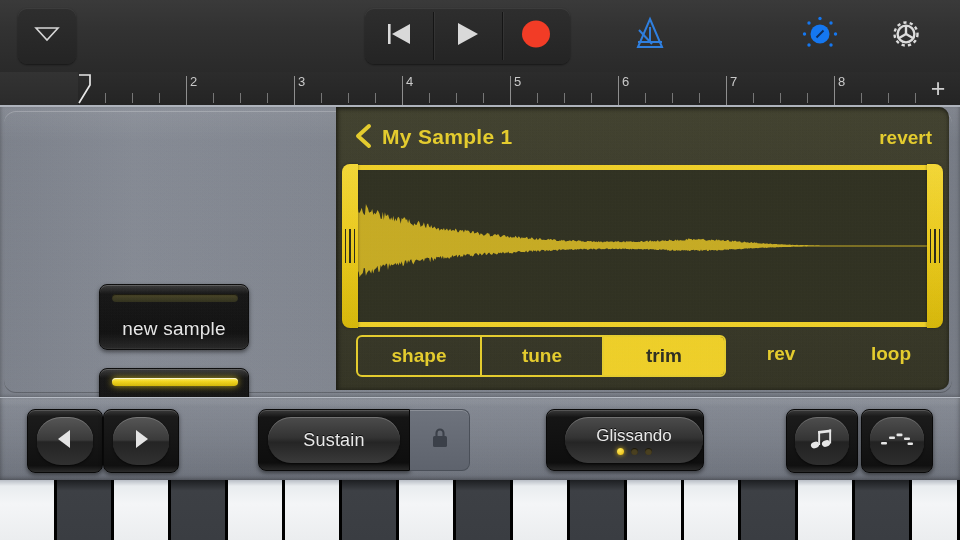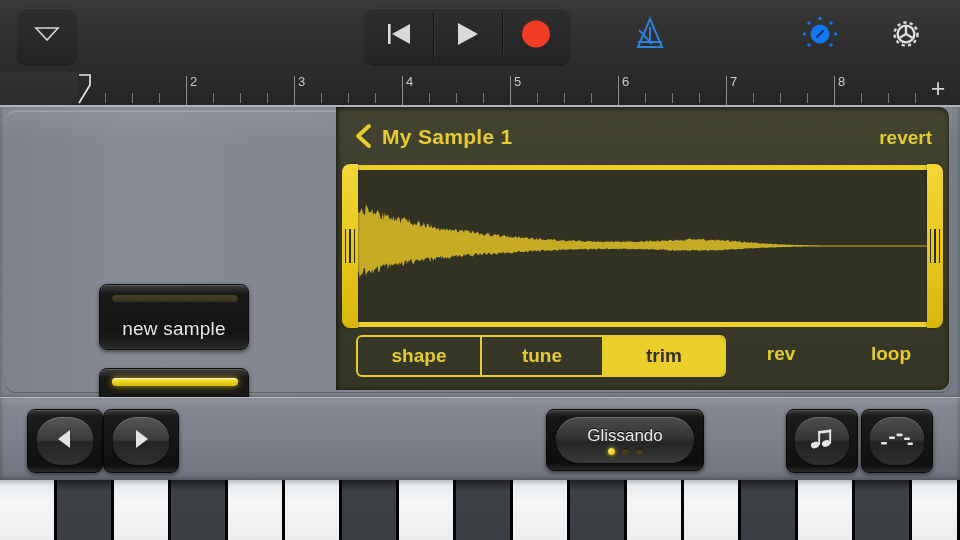--- a/index.html
+++ b/index.html
@@ -322,21 +322,21 @@
     box-sizing: border-box;
   }
 
   .gliss-btn {
     position: absolute; left: 546px; top: 409px;
     width: 158px; height: 62px;
     border-radius: 8px;
     background: linear-gradient(180deg, #3a3a3a 0%, #151515 12%, #0e0e0e 88%, #272727 100%);
     border: 1px solid #090909;
     box-shadow: 0 2px 4px rgba(0,0,0,0.5), inset 0 1px 0 rgba(255,255,255,0.15);
-    display: flex; align-items: center; justify-content: center;
+    display: flex; align-items: center; justify-content: flex-end;
     box-sizing: border-box;
   }
   .gliss-pill {
     width: 138px; height: 46px; border-radius: 23px;
     background: linear-gradient(180deg, #4c4c4c 0%, #333 45%, #252525 55%, #3a3a3a 100%);
     box-shadow: inset 0 1px 0 rgba(255,255,255,0.22), 0 1px 2px rgba(0,0,0,0.6);
     display: flex; flex-direction: column; align-items: center; justify-content: center;
     gap: 2px;
   }
   .gliss-pill .pill-label {
@@ -602,20 +602,35 @@
   <div class="oct-btn oct-up">
     <span class="knob">
       <span>
         <svg width="22" height="24" viewBox="0 0 22 24">
           <polygon points="6,3 6,21 18,12" fill="#e4e4e4"></polygon>
         </svg>
       </span>
     </span>
   </div>
 
+  <div class="sustain-wrap">
+    <div class="sustain-btn">
+      <span class="pill">
+        <span class="pill-label">Sustain</span>
+      </span>
+    </div>
+    <div class="lock-btn">
+      <span>
+        <svg width="22" height="26" viewBox="0 0 22 26">
+          <rect x="4" y="11" width="14" height="11" rx="1.6" fill="#3b4049"></rect>
+          <path d="M7.5 11 V8 a3.5 3.5 0 0 1 7 0 V11" fill="none" stroke="#3b4049" stroke-width="2.1"></path>
+        </svg>
+      </span>
+    </div>
+  </div>
 
   <div class="gliss-btn">
     <span class="gliss-pill">
       <span class="pill-label">Glissando</span>
       <span class="dots">
         <span class="dot on"></span>
         <span class="dot off"></span>
         <span class="dot off"></span>
       </span>
     </span>

